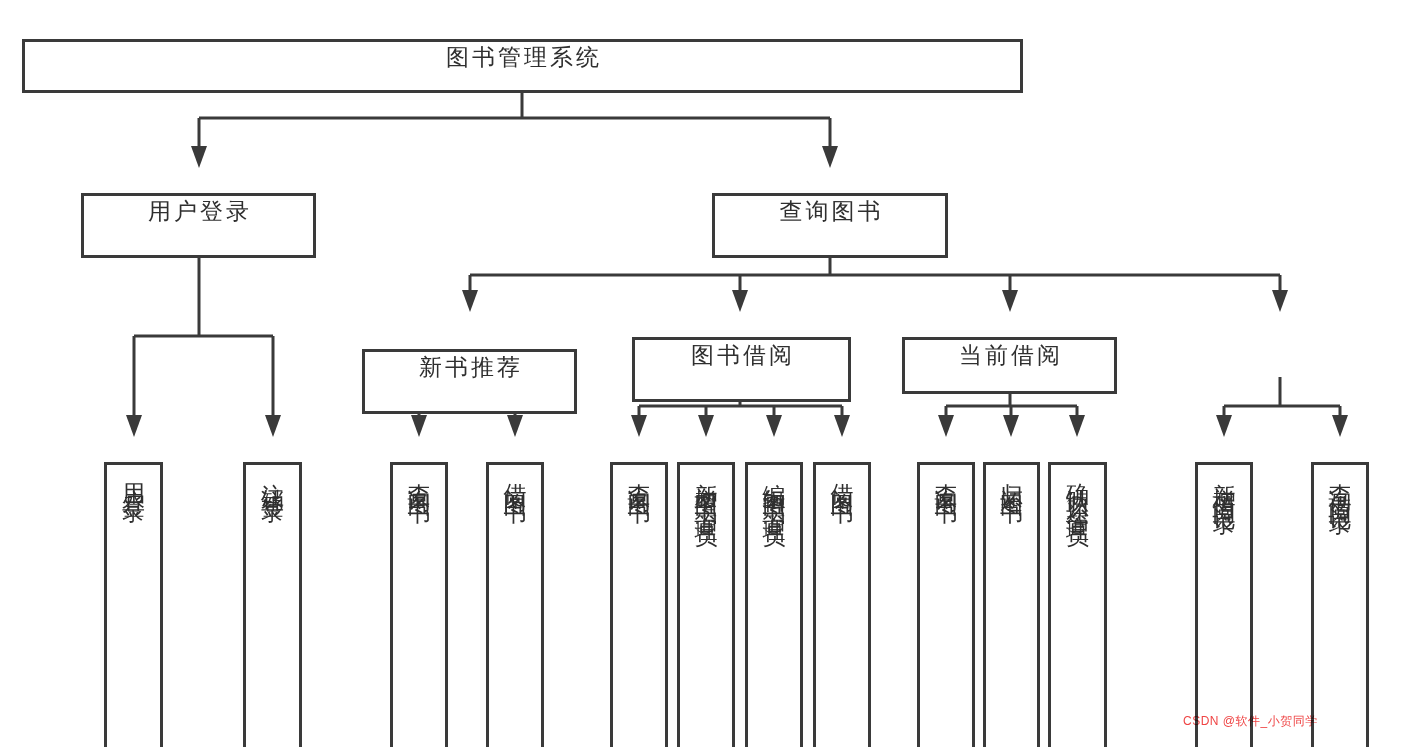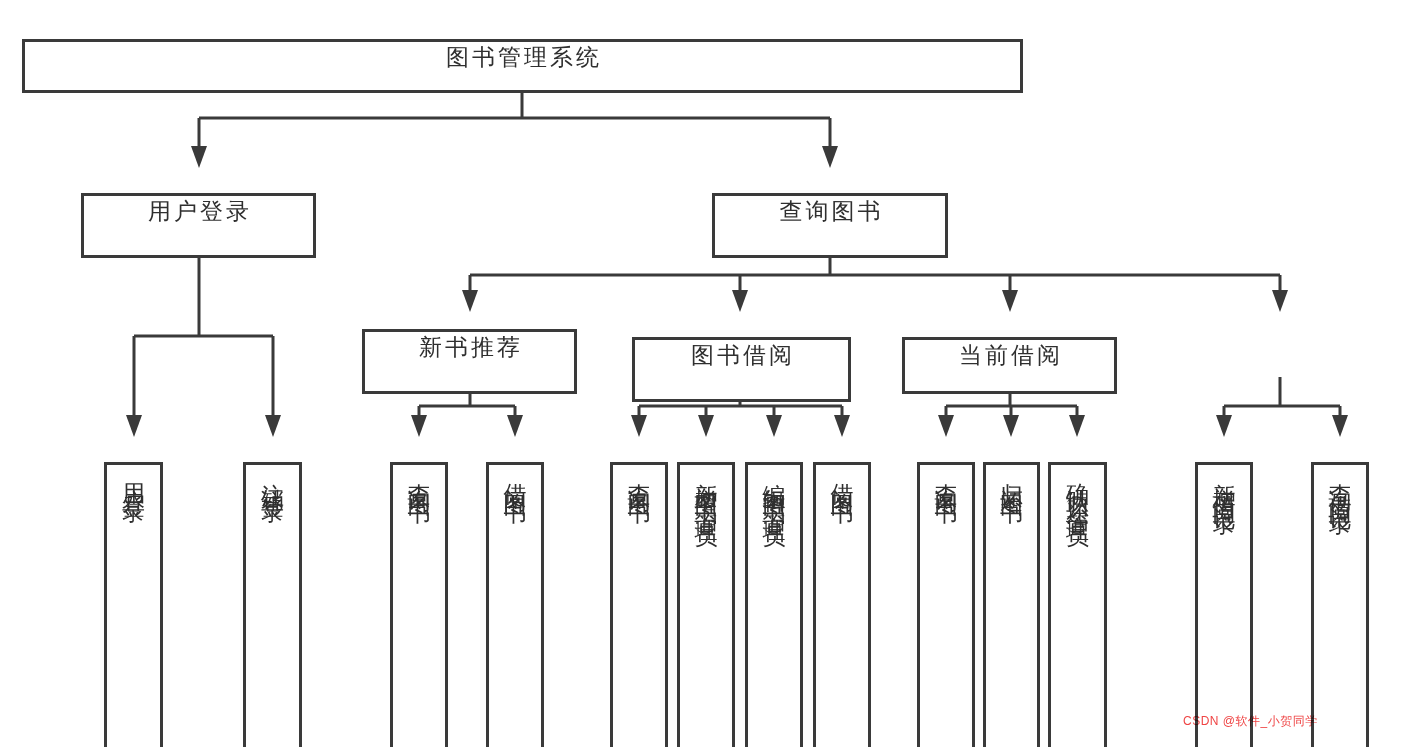--- a/index.html
+++ b/index.html
@@ -92,21 +92,21 @@
     <span class="label">图书管理系统</span>
   </div>
 
   <div class="node h" style="left:81px;top:168px;width:235px;height:65px">
     <span class="label">用户登录</span>
   </div>
   <div class="node h" style="left:712px;top:168px;width:236px;height:65px">
     <span class="label">查询图书</span>
   </div>
 
-  <div class="node h" style="left:362px;top:304px;width:215px;height:65px">
+  <div class="node h" style="left:362px;top:324px;width:215px;height:65px">
     <span class="label">新书推荐</span>
   </div>
   <div class="node h" style="left:632px;top:312px;width:219px;height:65px">
     <span class="label">图书借阅</span>
   </div>
   <div class="node h" style="left:902px;top:312px;width:215px;height:57px">
     <span class="label">当前借阅</span>
   </div>
 
   <div class="node v" style="left:104px;top:437px;width:59px;height:300px">

